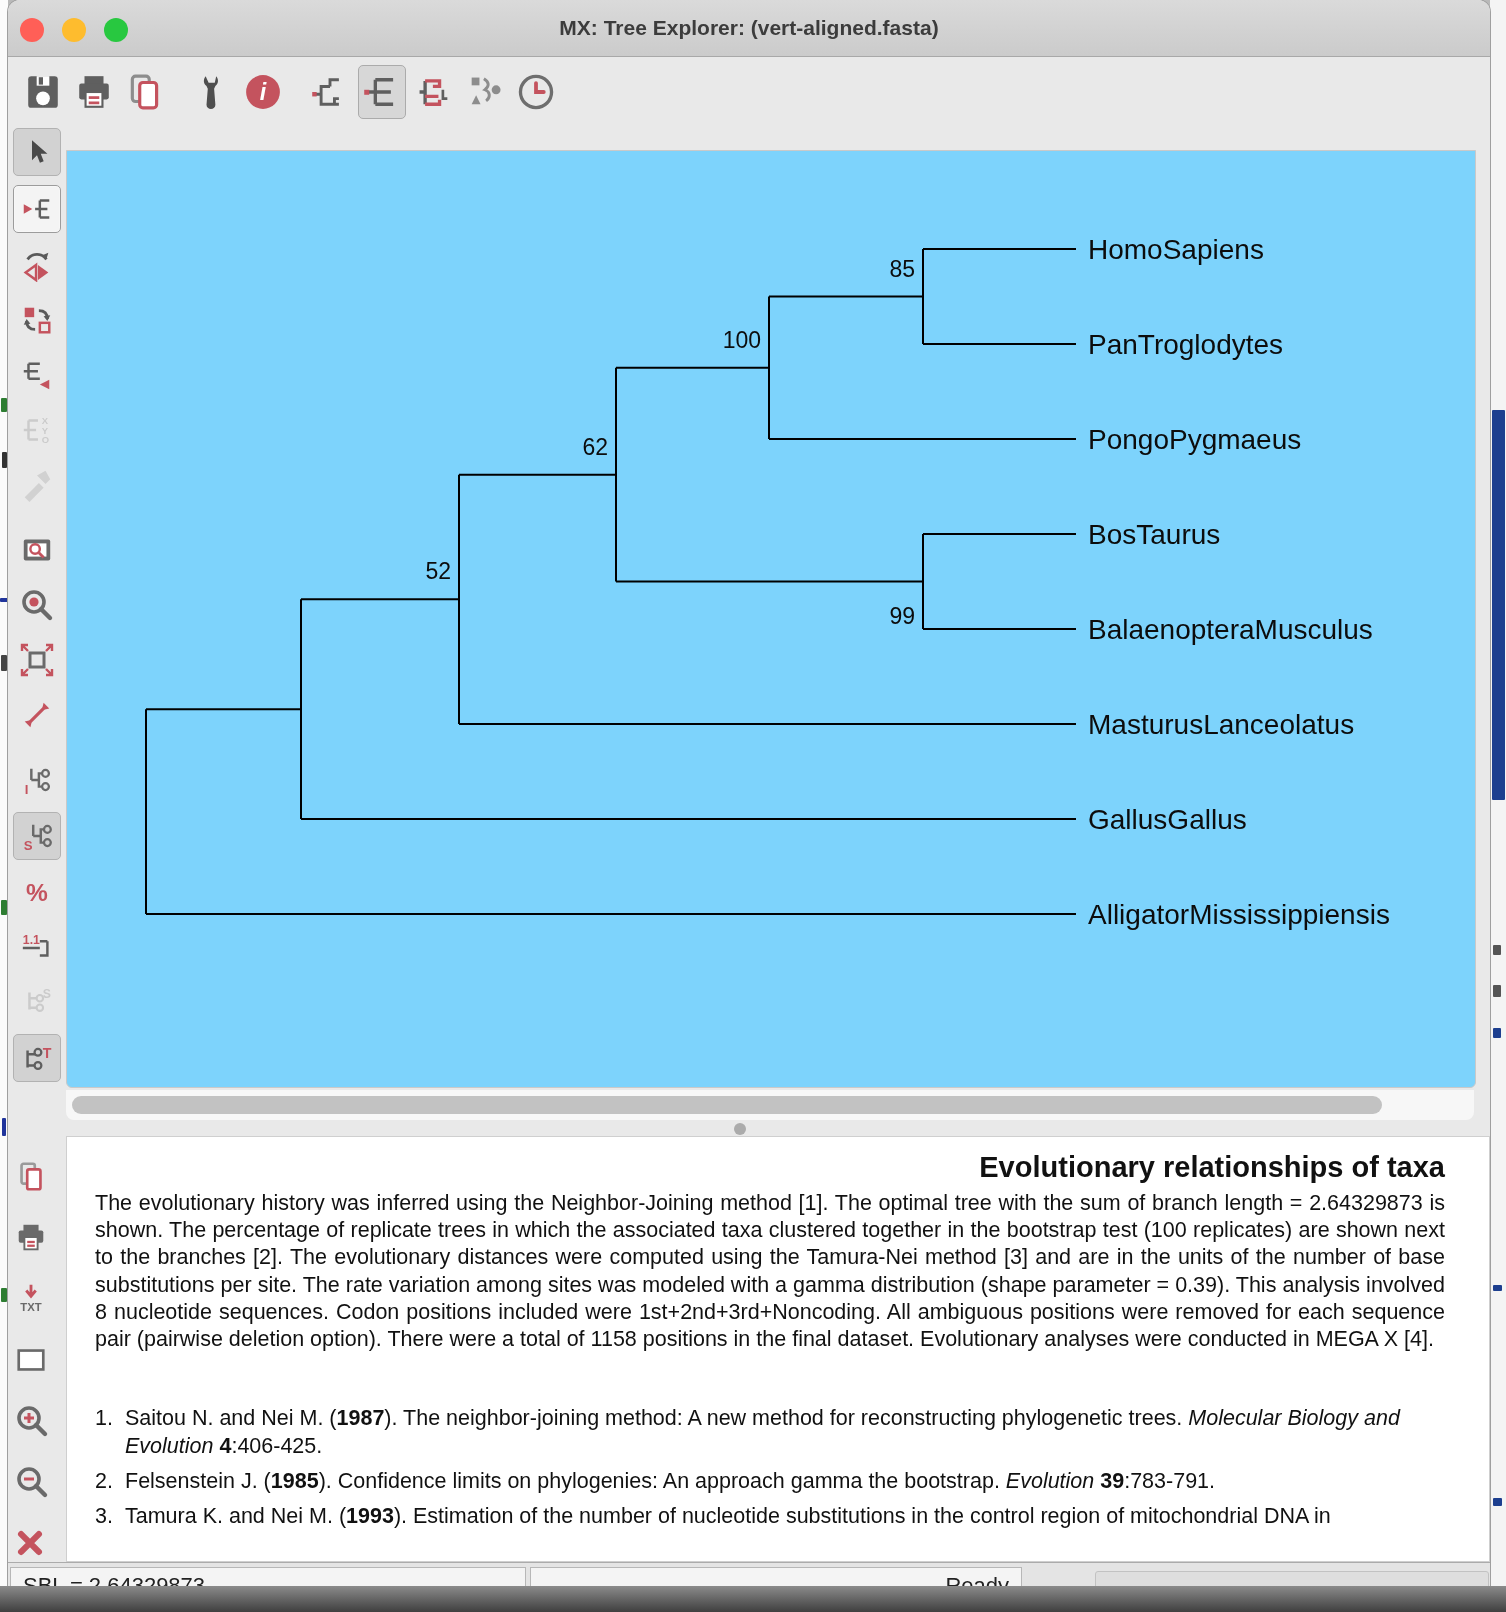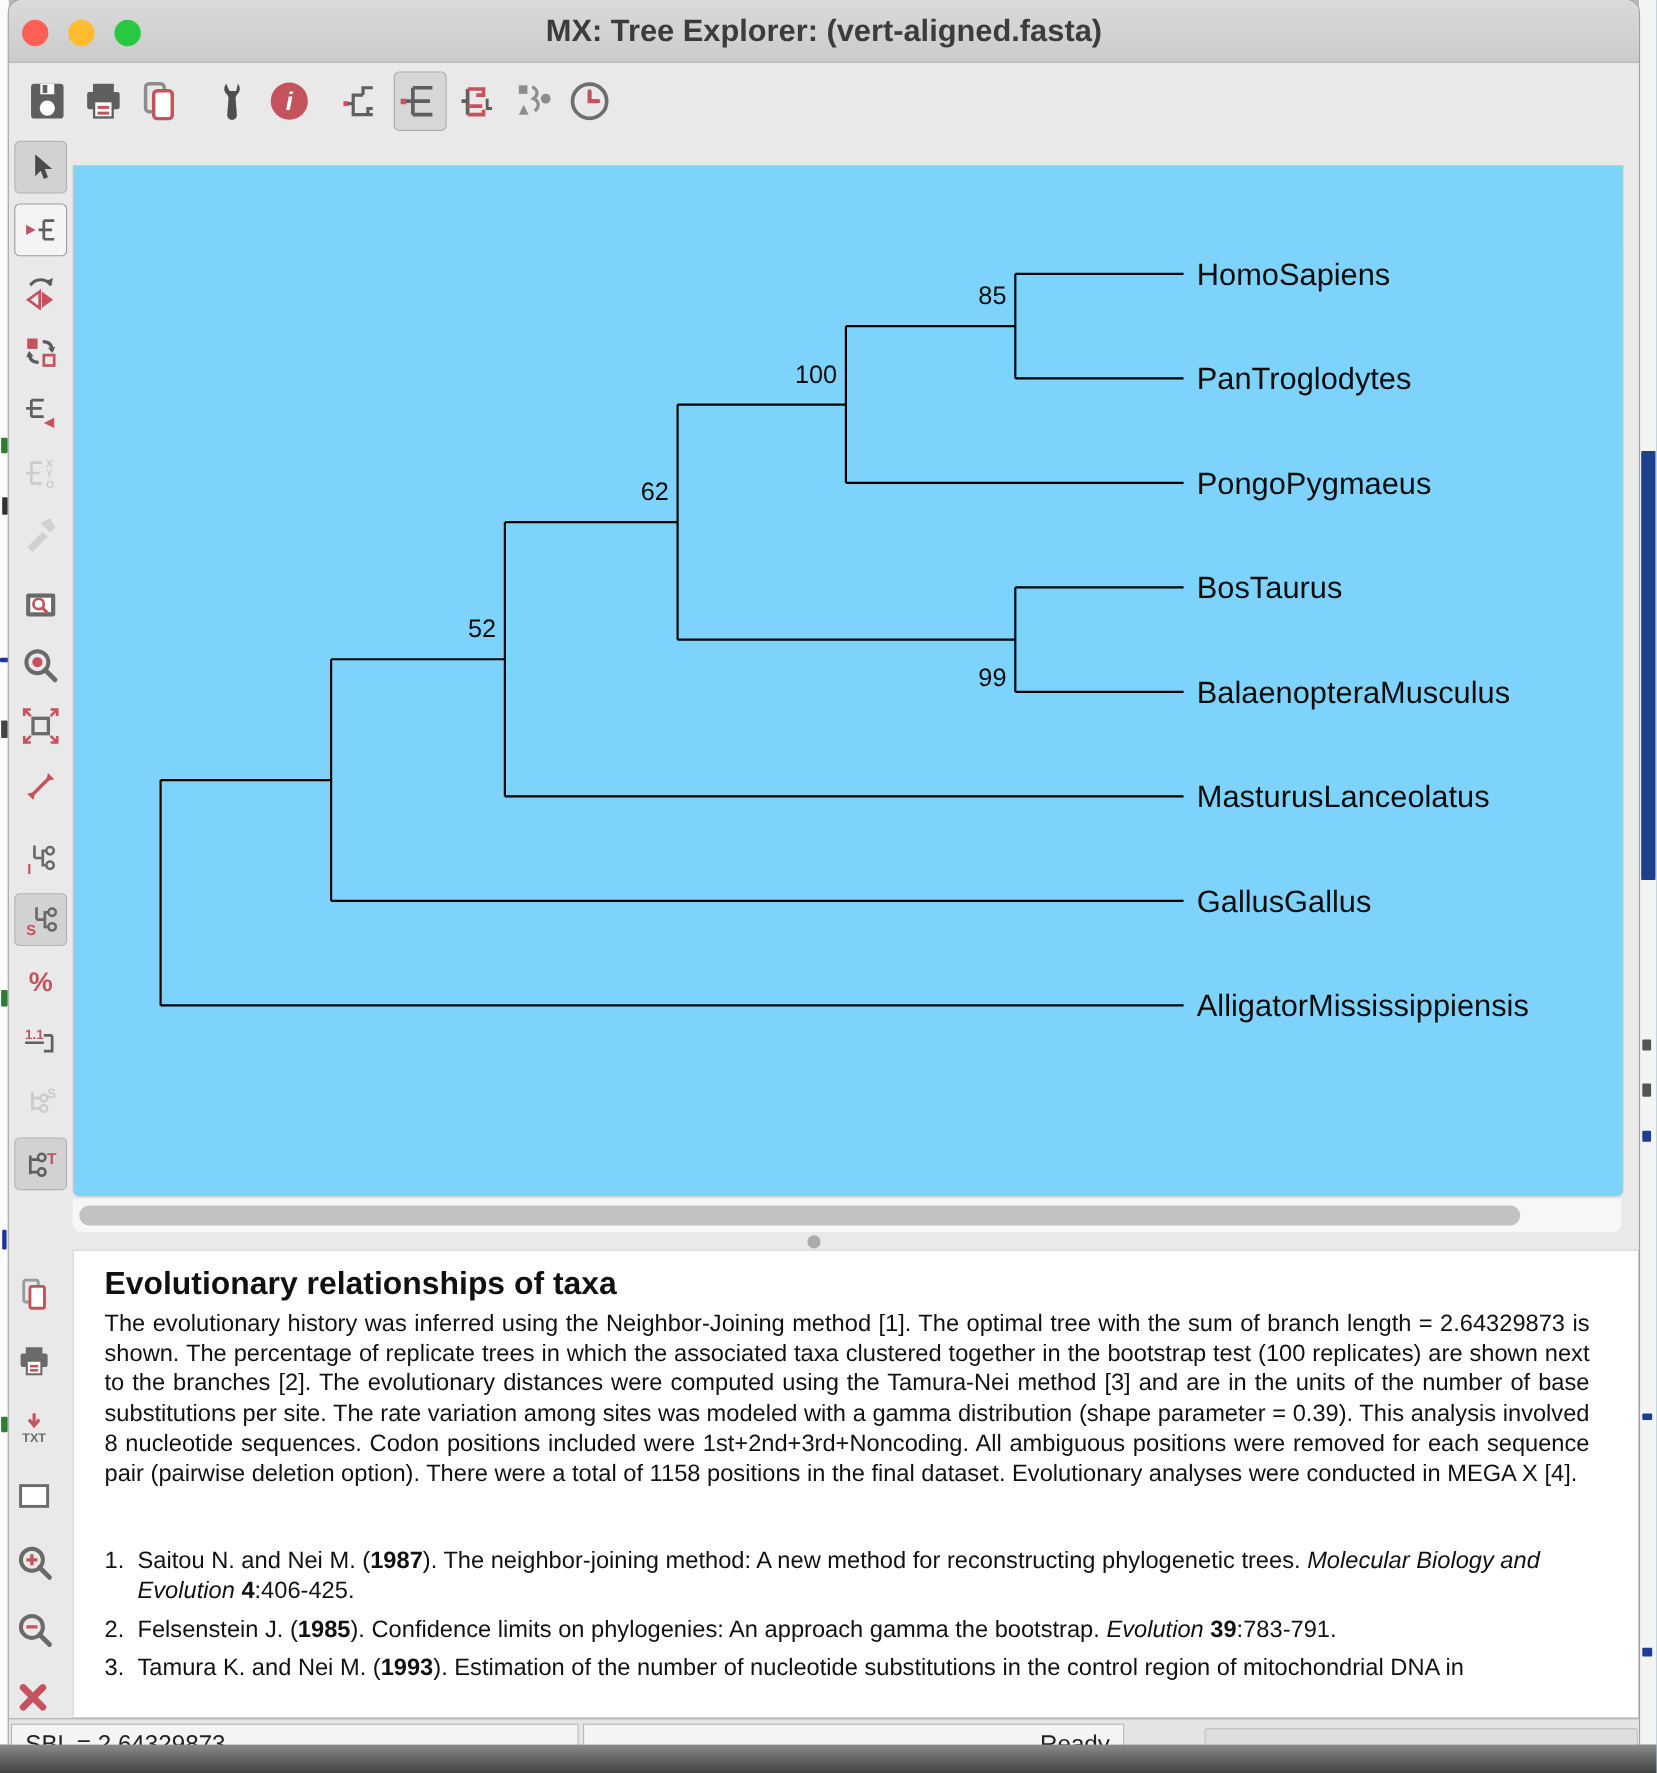--- a/index.html
+++ b/index.html
@@ -13,21 +13,21 @@
   
   .window{position:absolute;left:8px;top:0;width:1482px;height:1608px;
           background:#e9e9e9;border-radius:12px 12px 0 0;overflow:hidden;z-index:1;
           box-shadow:0 0 0 1px #9f9f9f;}
   
   .titlebar{position:absolute;left:0;top:0;right:0;height:56px;
             background:linear-gradient(#dadada,#cbcbcb);border-bottom:1px solid #a8a8a8;}
   .lights{position:absolute;left:12px;top:18px;display:flex;gap:18px;}
   .light{width:24px;height:24px;border-radius:50%;display:block;}
   .title{position:absolute;left:0;right:0;top:0;height:56px;line-height:56px;
-         text-align:center;font-size:28px;font-weight:bold;color:#3c3c3c;}
+         text-align:center;font-size:21px;font-weight:bold;color:#3c3c3c;}
   
   .toolbar{position:absolute;left:0;top:57px;right:0;height:70px;display:flex;
            align-items:center;padding-left:12px;}
   .tbtn{width:46px;height:52px;display:flex;align-items:center;justify-content:center;
         border-radius:5px;margin-right:5px;}
   .tbtn.sel{background:#d7d7d7;border:1px solid #ababab;}
   .tbtn.gap{margin-left:16px;}
   
   .sidebar{position:absolute;left:0;top:128px;width:58px;bottom:520px;display:flex;
            flex-direction:column;align-items:center;}
@@ -53,21 +53,21 @@
   .splitdot{position:absolute;left:726px;top:3px;width:12px;height:12px;border-radius:50%;
             background:#ababab;}
   
   .bottom{position:absolute;left:0;top:1136px;right:0;height:426px;}
   .minibar{position:absolute;left:0;top:0;width:58px;height:100%;display:flex;
            flex-direction:column;align-items:center;padding-top:18px;box-sizing:border-box;}
   .mbtn{width:46px;height:46px;min-height:46px;display:flex;align-items:center;
         justify-content:flex-start;margin-bottom:15px;}
   .caption{position:absolute;left:58px;top:0;right:0;height:100%;background:#fff;
            border:1px solid #cfcfcf;overflow:hidden;padding:10px 44px 0 28px;box-sizing:border-box;}
-  .caption h1{margin:4px 0 6px 0;font-size:29px;color:#111;}
+  .caption h1{margin:4px 0 6px 0;font-size:29px;color:#111;text-align:right;}
   .caption p{margin:0;font-size:21.5px;line-height:1.265;color:#111;text-align:justify;}
   .refs{margin-top:52px;}
   .ref{display:flex;font-size:21.5px;line-height:1.3;color:#111;margin-bottom:7px;}
   .ref-num{width:30px;flex:0 0 30px;}
   .ref-body{flex:1;}
   .ref b{font-weight:bold;} .ref i{font-style:italic;}
   
   .statusbar{position:absolute;left:0;top:1562px;right:0;height:46px;background:#e4e4e4;
              border-top:1px solid #ababab;}
   .scell{position:absolute;top:4px;height:36px;background:#f4f4f4;border:1.5px solid #b7b7b7;

